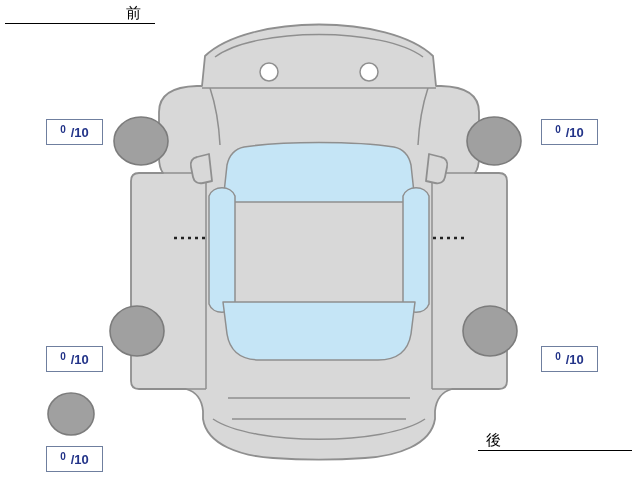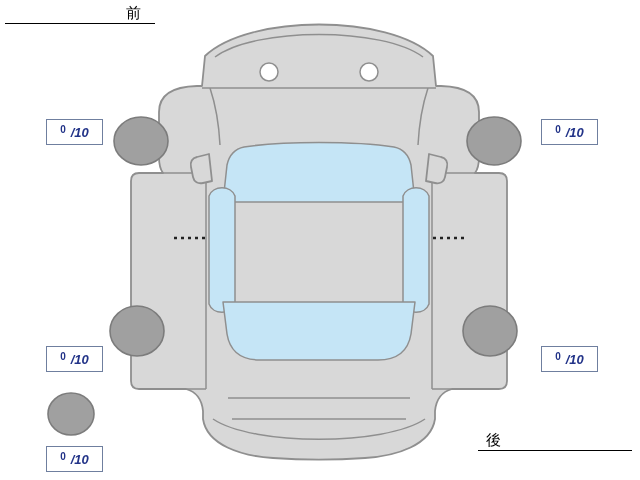--- a/index.html
+++ b/index.html
@@ -36,21 +36,21 @@
   .dir-rear{left:478px;top:429px;width:154px;text-align:left;padding-left:8px;}
 
   
   .score-box{
     position:absolute;width:57px;height:26px;box-sizing:border-box;
     background:#ffffff;border:1px solid var(--score-border);
     display:flex;align-items:center;justify-content:center;gap:5px;
     color:var(--score-text);cursor:default;
   }
   .score-val{font-size:10px;font-weight:bold;transform:translateY(-3px);}
-  .score-denom{font-size:13px;font-weight:bold;font-style:italic;}
+  .score-denom{font-size:13px;font-weight:bold;}
   .pos-fl{left:46px;top:119px;}
   .pos-fr{left:541px;top:119px;}
   .pos-rl{left:46px;top:346px;}
   .pos-rr{left:541px;top:346px;}
   .pos-sp{left:46px;top:446px;}
 </style>
 </head>
 <body>
 
 <div class="stage">

